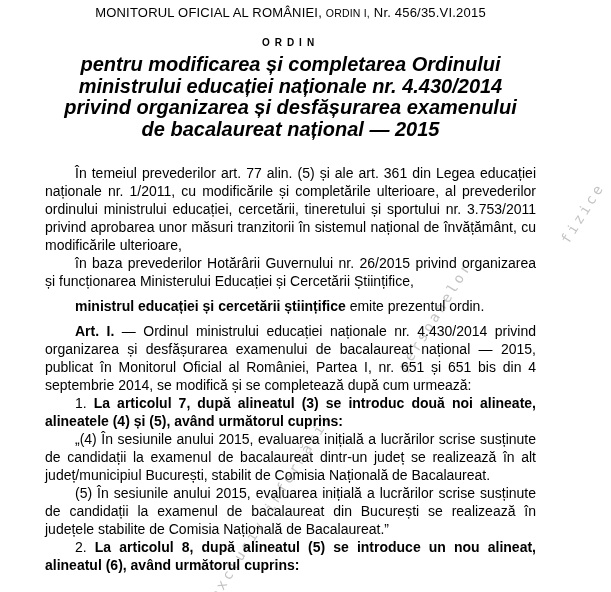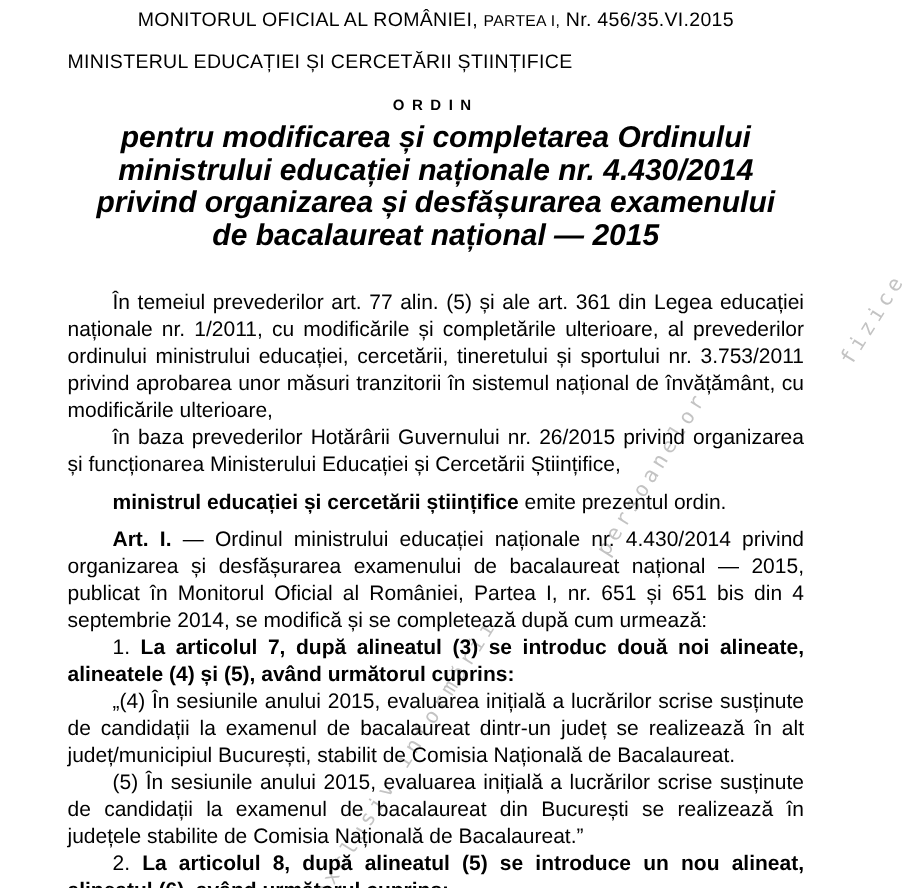--- a/index.html
+++ b/index.html
@@ -81,25 +81,24 @@
 <div class="page">
 
   <span class="wm wm-a">exclusiv informării</span>
   <span class="wm wm-b">persoanelor</span>
   <span class="wm wm-c">fizice</span>
 
   <div class="content">
 
     <div class="mo-header">
       <span>MONITORUL OFICIAL AL ROMÂNIEI,</span>
-      <span class="partea">PARTEA I,</span>
+      <span class="partea">ORDIN I,</span>
       <span>Nr. 456/35.VI.2015</span>
     </div>
 
-    <div class="ministry">MINISTERUL EDUCAȚIEI ȘI CERCETĂRII ȘTIINȚIFICE</div>
 
     <div class="title-block">
       <div class="ordin">ORDIN</div>
       <div class="title-line">pentru modificarea și completarea Ordinului</div>
       <div class="title-line">ministrului educației naționale nr. 4.430/2014</div>
       <div class="title-line">privind organizarea și desfășurarea examenului</div>
       <div class="title-line">de bacalaureat național — 2015</div>
     </div>
 
     <div class="body-text">

